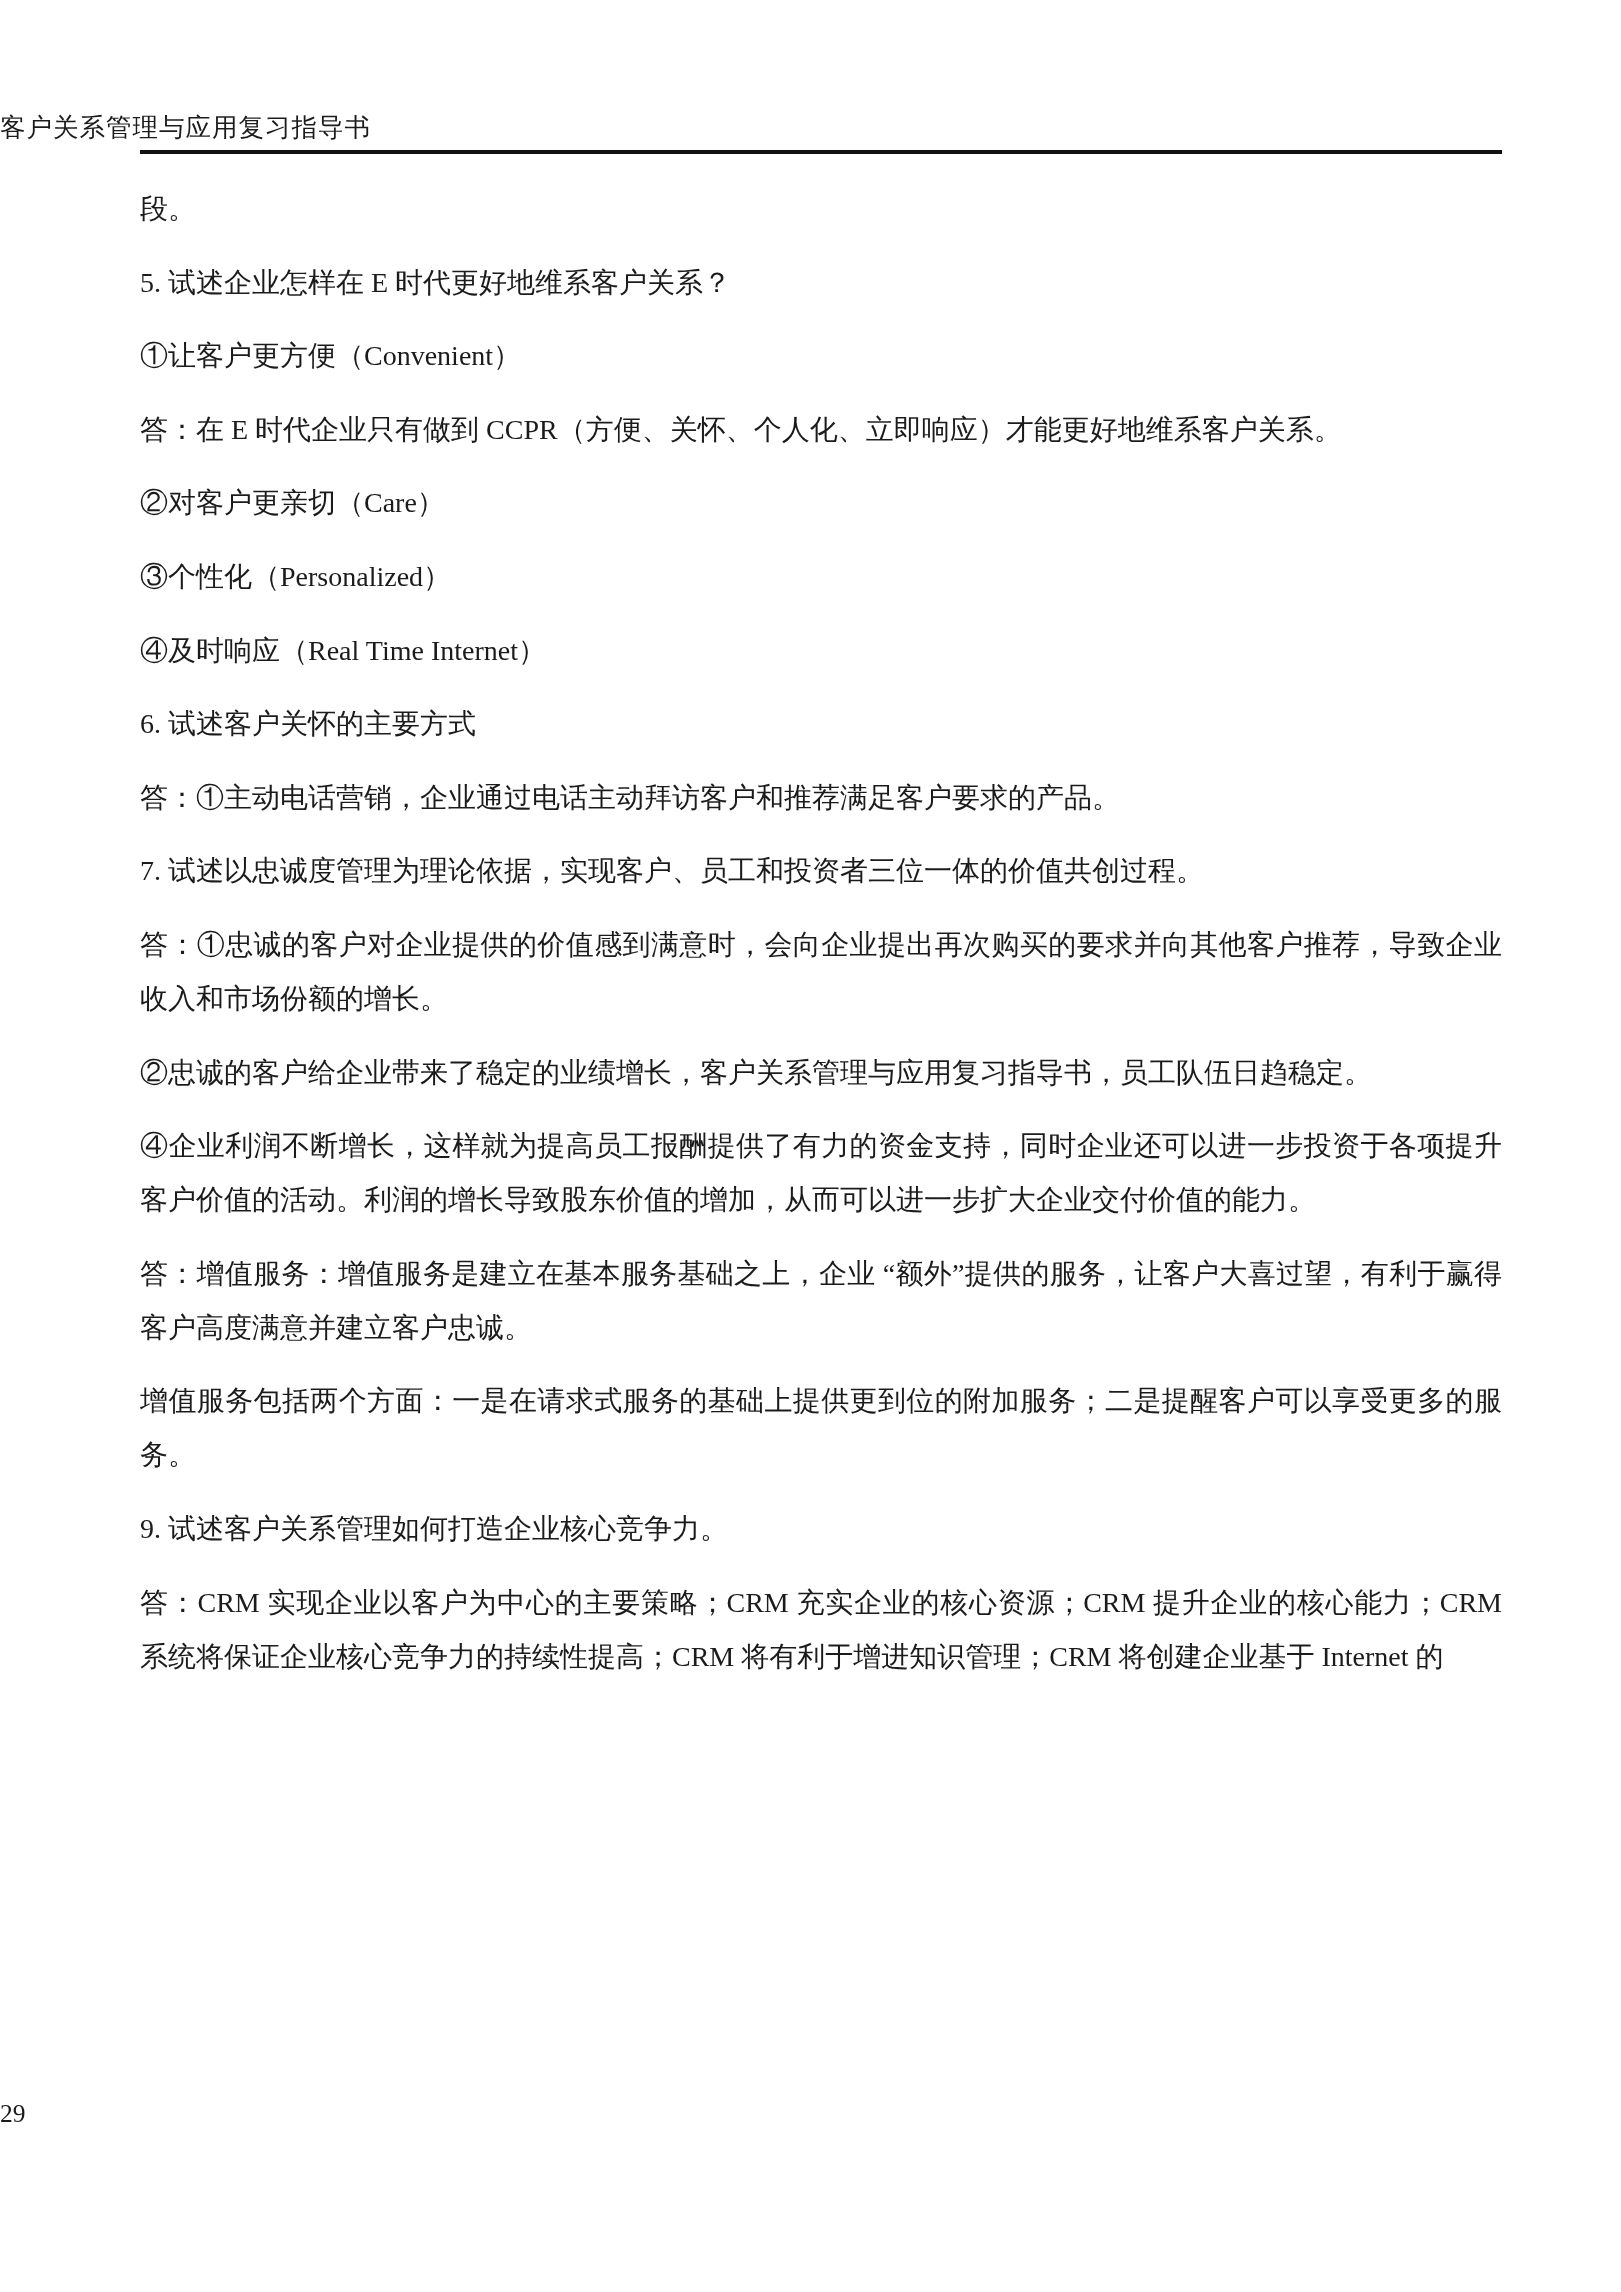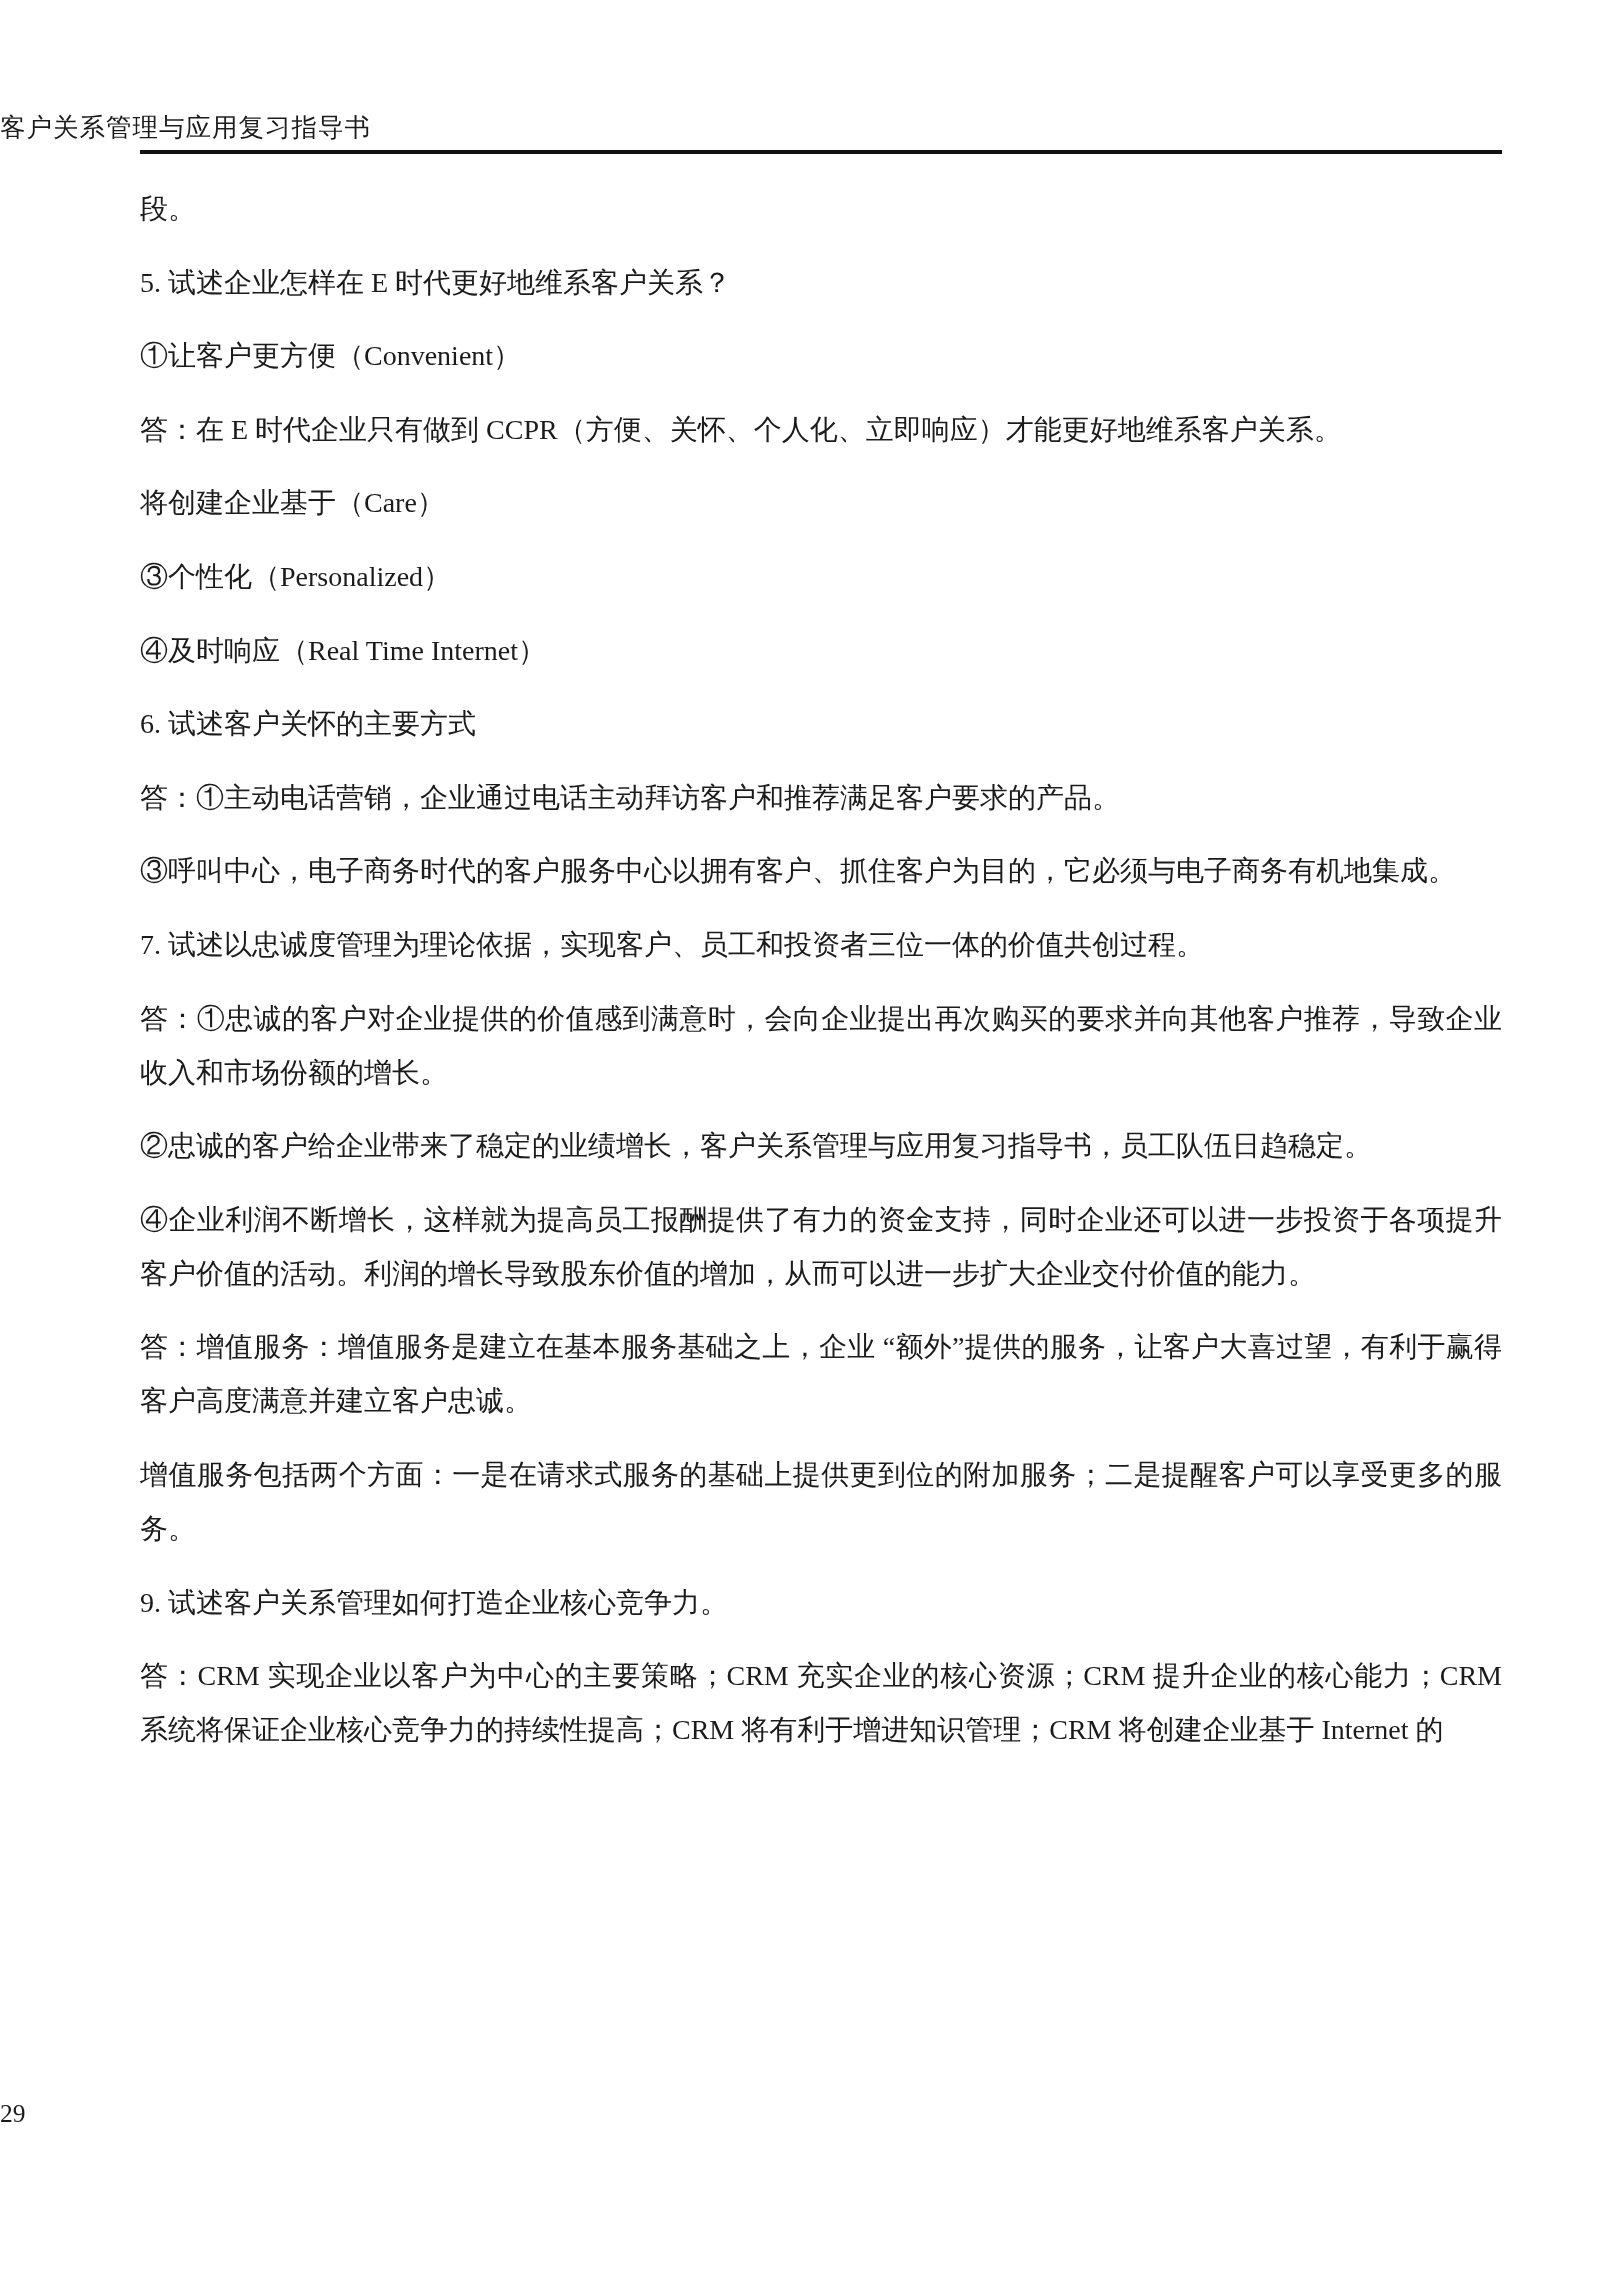--- a/index.html
+++ b/index.html
@@ -65,26 +65,25 @@
 
   <div class="header-title">客户关系管理与应用复习指导书</div>
 
   <div class="header-rule"></div>
 
   <div class="content">
     <p>段。</p>
     <p>5. 试述企业怎样在 E 时代更好地维系客户关系？</p>
     <p>①让客户更方便（Convenient）</p>
     <p>答：在 E 时代企业只有做到 CCPR（方便、关怀、个人化、立即响应）才能更好地维系客户关系。</p>
-    <p>将创建企业基于（Care）</p>
+    <p>②对客户更亲切（Care）</p>
     <p>③个性化（Personalized）</p>
     <p>④及时响应（Real Time Internet）</p>
     <p>6. 试述客户关怀的主要方式</p>
     <p>答：①主动电话营销，企业通过电话主动拜访客户和推荐满足客户要求的产品。</p>
-    <p>③呼叫中心，电子商务时代的客户服务中心以拥有客户、抓住客户为目的，它必须与电子商务有机地集成。</p>
     <p>7. 试述以忠诚度管理为理论依据，实现客户、员工和投资者三位一体的价值共创过程。</p>
     <p>答：①忠诚的客户对企业提供的价值感到满意时，会向企业提出再次购买的要求并向其他客户推荐，导致企业收入和市场份额的增长。</p>
     <p>②忠诚的客户给企业带来了稳定的业绩增长，客户关系管理与应用复习指导书，员工队伍日趋稳定。</p>
     <p>④企业利润不断增长，这样就为提高员工报酬提供了有力的资金支持，同时企业还可以进一步投资于各项提升客户价值的活动。利润的增长导致股东价值的增加，从而可以进一步扩大企业交付价值的能力。</p>
     <p>答：增值服务：增值服务是建立在基本服务基础之上，企业 “额外”提供的服务，让客户大喜过望，有利于赢得客户高度满意并建立客户忠诚。</p>
     <p>增值服务包括两个方面：一是在请求式服务的基础上提供更到位的附加服务；二是提醒客户可以享受更多的服务。</p>
     <p>9. 试述客户关系管理如何打造企业核心竞争力。</p>
     <p>答：CRM 实现企业以客户为中心的主要策略；CRM 充实企业的核心资源；CRM 提升企业的核心能力；CRM 系统将保证企业核心竞争力的持续性提高；CRM 将有利于增进知识管理；CRM 将创建企业基于 Internet 的</p>
   </div>
 

